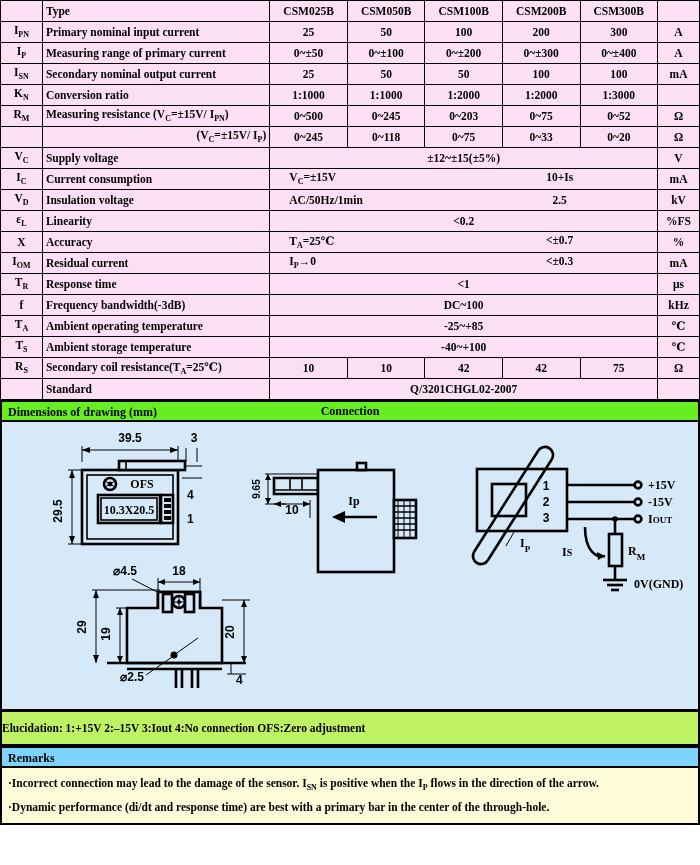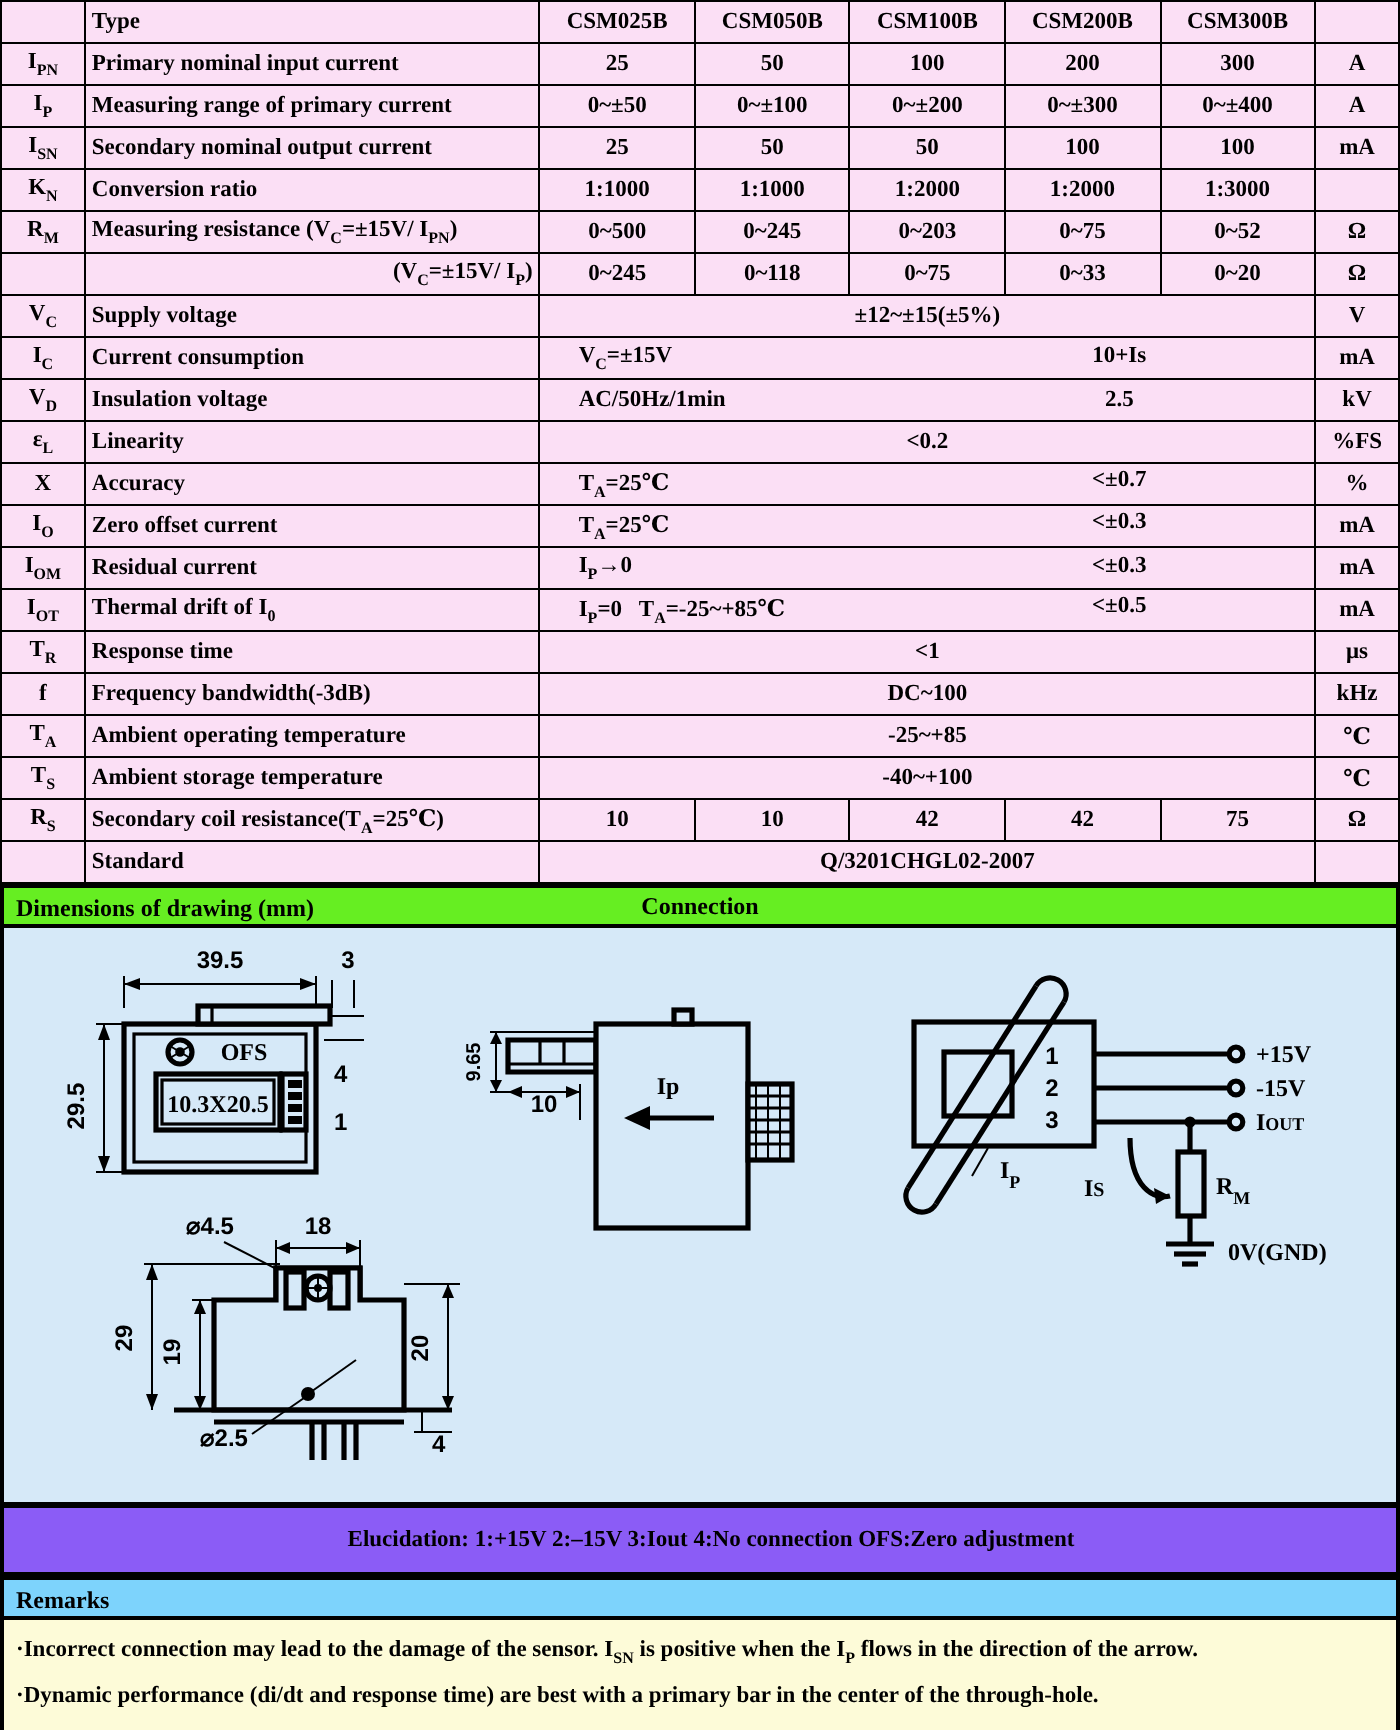--- a/index.html
+++ b/index.html
@@ -68,32 +68,32 @@
   .cond-split .b { flex: 1; text-align: center; }
 
   
   .drawpanel {
     border: 2px solid #000;
     border-top: none;
     background: #d6e9f8;
     height: 289px;
     position: relative;
     overflow: hidden;
+    padding-left: 20px;
   }
   .elucidation {
     border: 2px solid #000;
     border-top: 1px solid #000;
-    background: #8b5cf6;
+    background: #bef264;
     height: 35px;
     display: flex;
     align-items: center;
-    justify-content: center;
+    justify-content: flex-start;
     font-size: 11.5px;
     font-weight: bold;
-    padding-left: 11px;
   }
 
   
   .remarks-body {
     border: 2px solid #000;
     border-top: none;
     background: #fdfbd8;
     height: 57px;
     padding: 4px 6px 0 6px;
   }
@@ -235,55 +235,33 @@
         <td class="c-name">Accuracy</td>
         <td colspan="5">
           <div class="cond-split">
             <span class="a">T<span class="sub">A</span>=25℃</span>
             <span class="b">&lt;±0.7</span>
           </div>
         </td>
         <td class="c-unit">%</td>
       </tr>
 
-      <tr>
-        <td class="c-sym">I<span class="sub">O</span></td>
-        <td class="c-name">Zero offset current</td>
-        <td colspan="5">
-          <div class="cond-split">
-            <span class="a">T<span class="sub">A</span>=25℃</span>
-            <span class="b">&lt;±0.3</span>
-          </div>
-        </td>
-        <td class="c-unit">mA</td>
-      </tr>
 
       <tr>
         <td class="c-sym">I<span class="sub">OM</span></td>
         <td class="c-name">Residual current</td>
         <td colspan="5">
           <div class="cond-split">
             <span class="a">I<span class="sub">P</span>→0</span>
             <span class="b">&lt;±0.3</span>
           </div>
         </td>
         <td class="c-unit">mA</td>
       </tr>
 
-      <tr>
-        <td class="c-sym">I<span class="sub">OT</span></td>
-        <td class="c-name">Thermal drift of I<span class="sub">0</span></td>
-        <td colspan="5">
-          <div class="cond-split">
-            <span class="a">I<span class="sub">P</span>=0&nbsp;&nbsp; T<span class="sub">A</span>=-25~+85℃</span>
-            <span class="b">&lt;±0.5</span>
-          </div>
-        </td>
-        <td class="c-unit">mA</td>
-      </tr>
 
       <tr>
         <td class="c-sym">T<span class="sub">R</span></td>
         <td class="c-name">Response time</td>
         <td class="c-v" colspan="5">&lt;1</td>
         <td class="c-unit">μs</td>
       </tr>
 
       <tr>
         <td class="c-sym">f</td>

